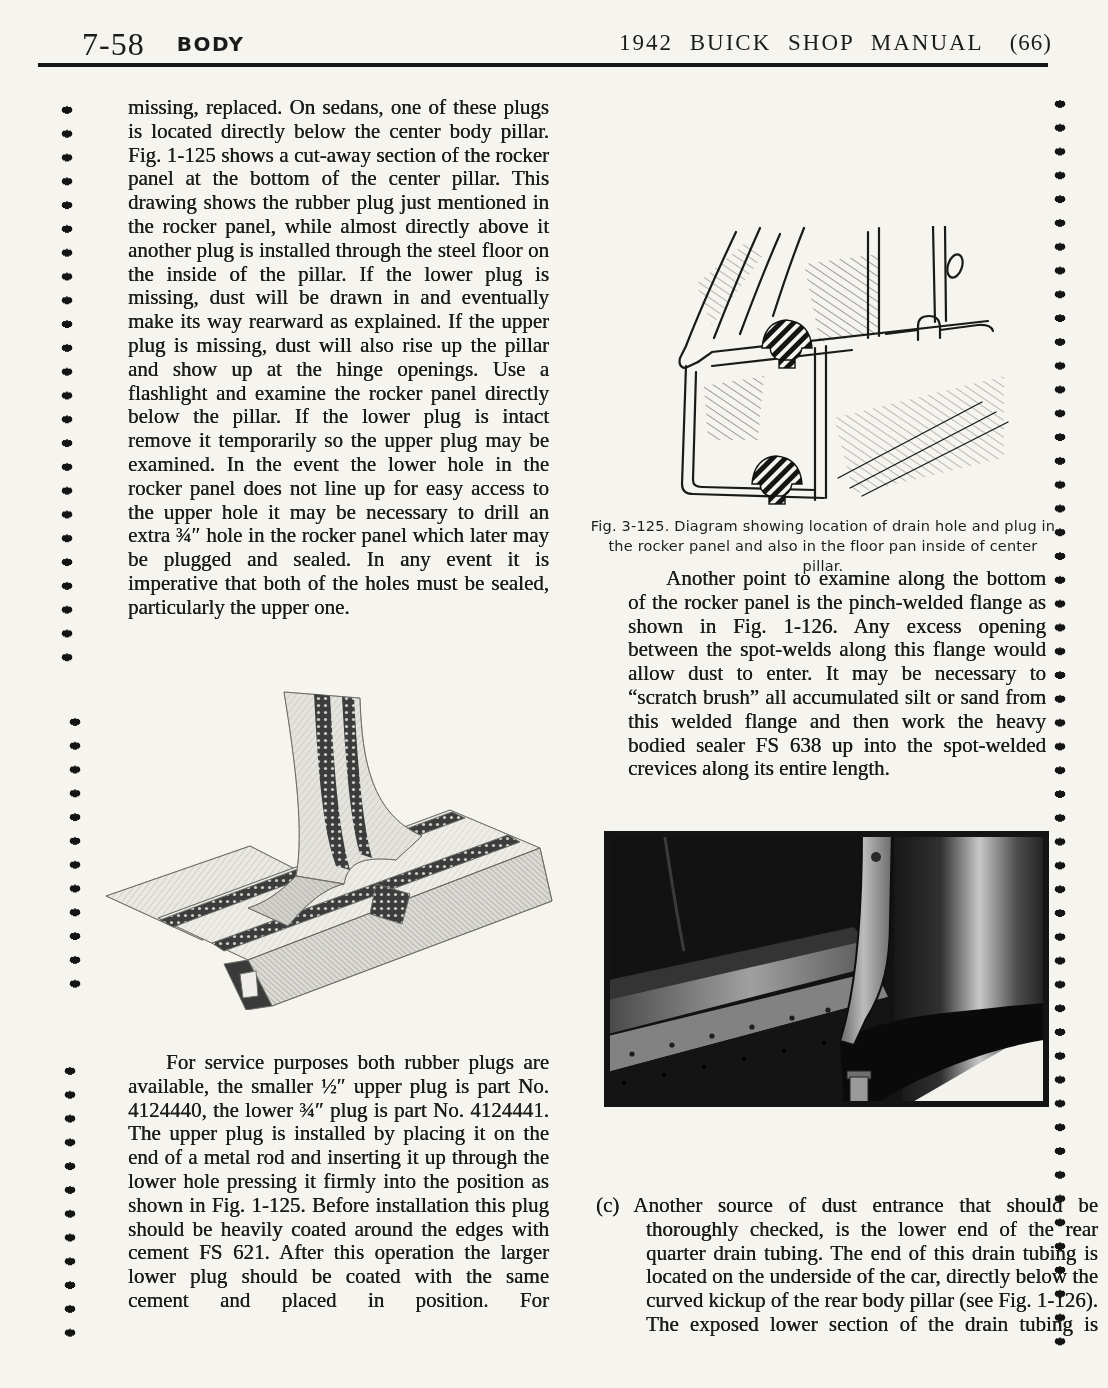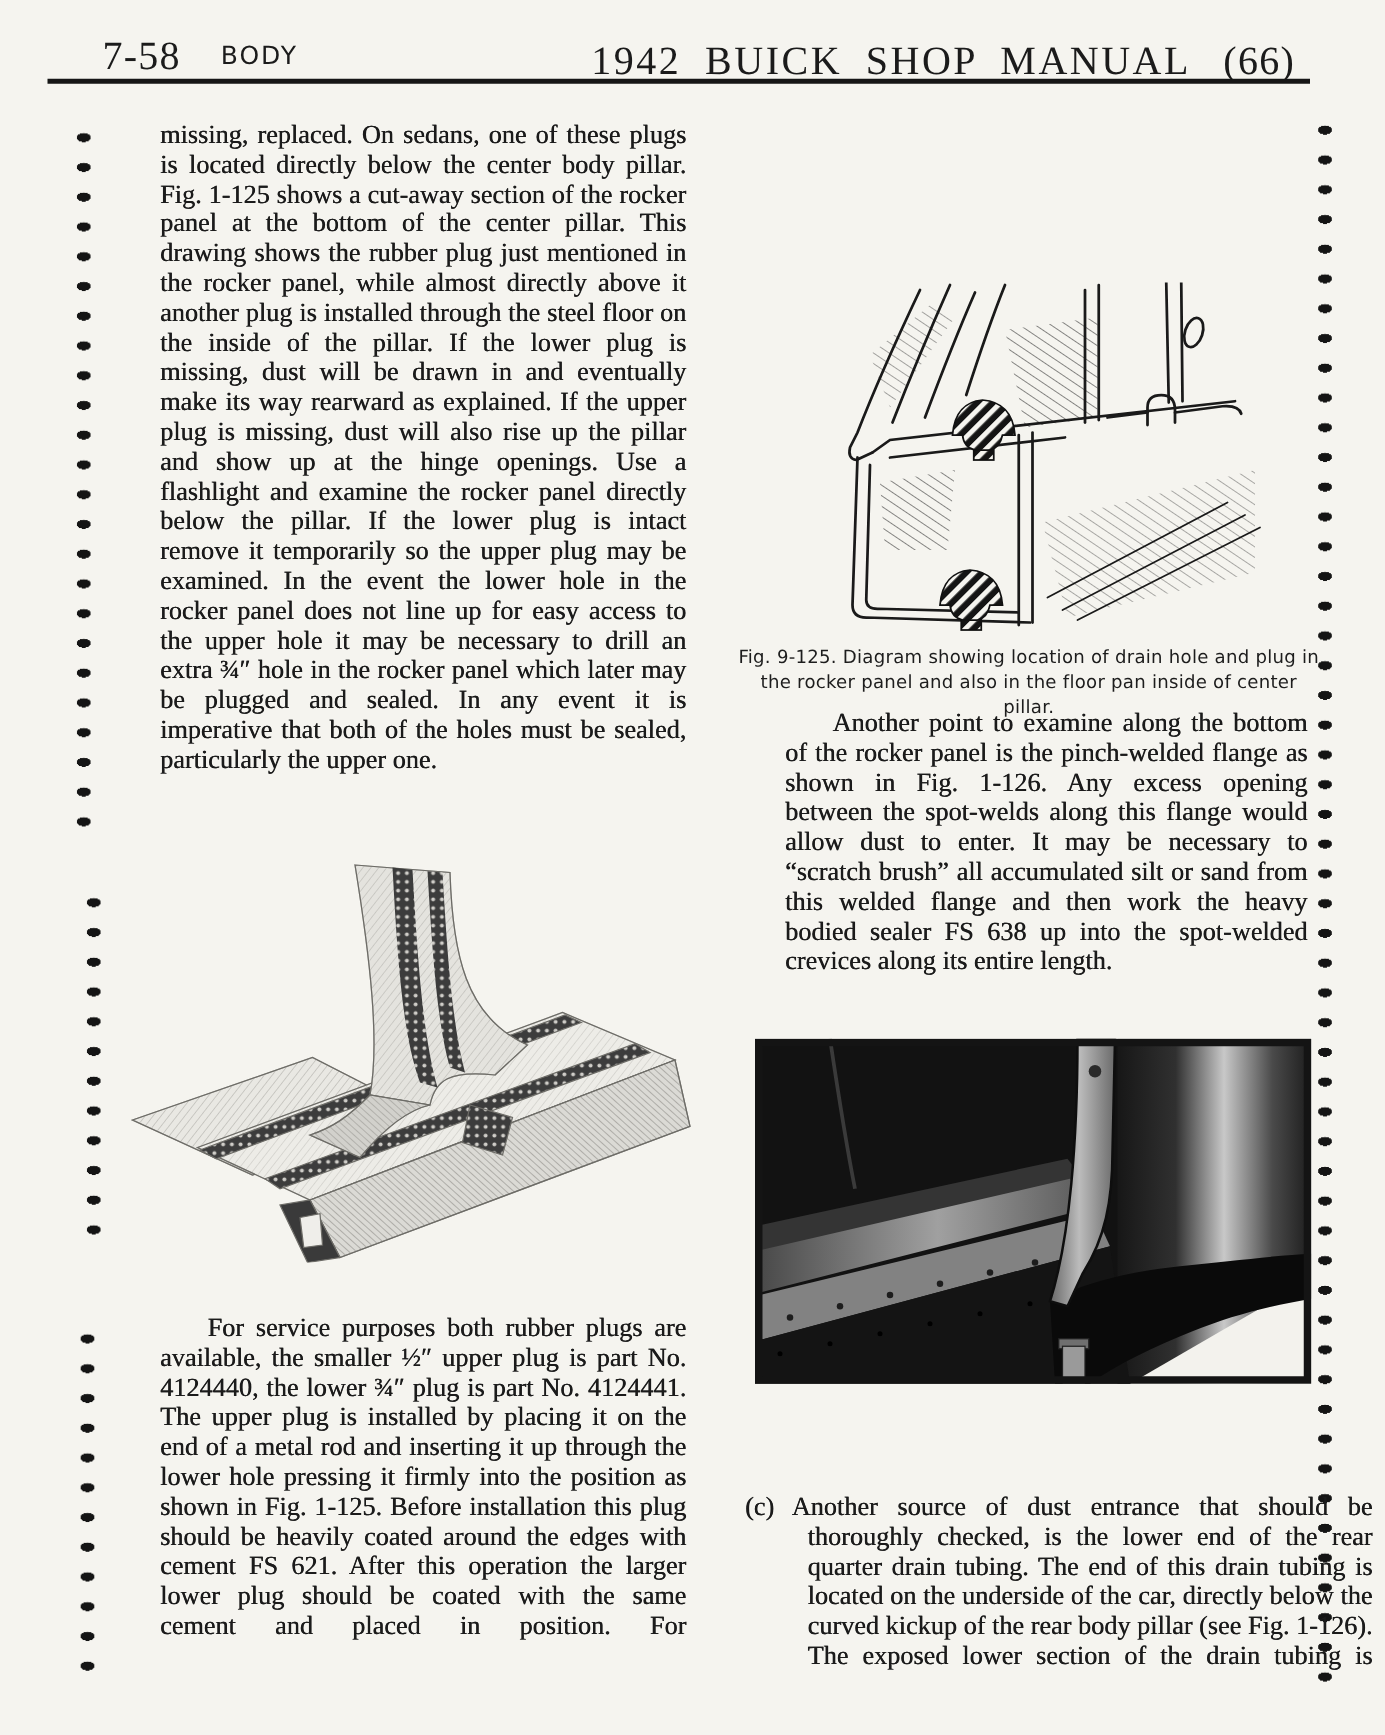--- a/index.html
+++ b/index.html
@@ -4,24 +4,24 @@
 <style>
   html,body { margin:0; padding:0; background:#e8e6e0; }
   .page {
     position:relative; width:1108px; height:1388px; margin:0 auto;
     background:#f5f4ef; overflow:hidden;
     font-family:"Liberation Serif", serif; color:#1b1b1b;
   }
   
   .hdr-left { position:absolute; top:26px; left:82px; white-space:nowrap; }
   .hdr-pagenum { font-size:32px; letter-spacing:1px; }
-  .hdr-section { font-family:"DejaVu Sans", sans-serif; font-weight:normal; font-size:20px;
+  .hdr-section { font-family:"DejaVu Sans", sans-serif; font-weight:bold; font-size:20px;
                  letter-spacing:1.5px; margin-left:32px; vertical-align:4px; }
-  .hdr-right { position:absolute; top:30px; right:72px; white-space:nowrap;
-               font-size:32px; letter-spacing:2px; word-spacing:9px; }
+  .hdr-right { position:absolute; top:30px; right:56px; white-space:nowrap;
+               font-size:23px; letter-spacing:2px; word-spacing:9px; }
   .hdr-folio { margin-left:26px; letter-spacing:1px; }
   .hdr-rule { position:absolute; top:63px; left:38px; width:1010px; height:4px; background:#161616; }
   
   .dots { position:absolute; width:14px; background-repeat:repeat-y;
           background-image:radial-gradient(5.6px 3.7px at 7px 12px, #141414 96%, rgba(0,0,0,0) 100%);
           background-size:14px 23.8px; }
   
   .bt { position:absolute; margin:0; font-size:21px; line-height:23.8px; text-align:justify;
         text-shadow:0.3px 0 0 currentColor; }
   .ind { text-indent:38px; }
@@ -153,21 +153,21 @@
         <path d="M110,122 Q112,96 134,94 Q158,96 160,122 L150,122 Q148,132 140,134 L128,134 Q119,132 118,122 Z" fill="url(#plugStripe)"></path>
       </g>
 
       <g stroke="#111" stroke-width="1.4">
         <rect x="117" y="266" width="16" height="12" fill="url(#plugStripe)"></rect>
         <path d="M100,258 Q102,232 124,230 Q148,232 150,258 L140,258 Q138,268 130,270 L118,270 Q109,268 108,258 Z" fill="url(#plugStripe)"></path>
       </g>
     </svg>
   </div>
   <div class="cap" style="left:590px; top:516px; width:466px;">
-    <div>Fig. 9-125.   Diagram showing location of drain hole and plug in</div>
+    <div>Fig. 3-125.   Diagram showing location of drain hole and plug in</div>
     <div>the rocker panel and also in the floor pan inside of center pillar.</div>
   </div>
 
   <p class="bt ind" style="left:628px; top:567px; width:418px;">Another point to examine along the bottom of the rocker panel is the pinch-welded flange as shown in Fig. 1-126.  Any excess opening between the spot-welds along this flange would allow dust to enter.  It may be necessary to “scratch brush” all accumulated silt or sand from this welded flange and then work the heavy bodied sealer FS 638 up into the spot-welded crevices along its entire length.</p>
 
   <div class="fig" style="left:604px; top:831px;">
     <svg width="445" height="276" viewBox="0 0 445 276">
       <defs>
         <linearGradient id="sillG" x1="0" y1="0" x2="1" y2="0">
           <stop offset="0" stop-color="#474747"></stop>

